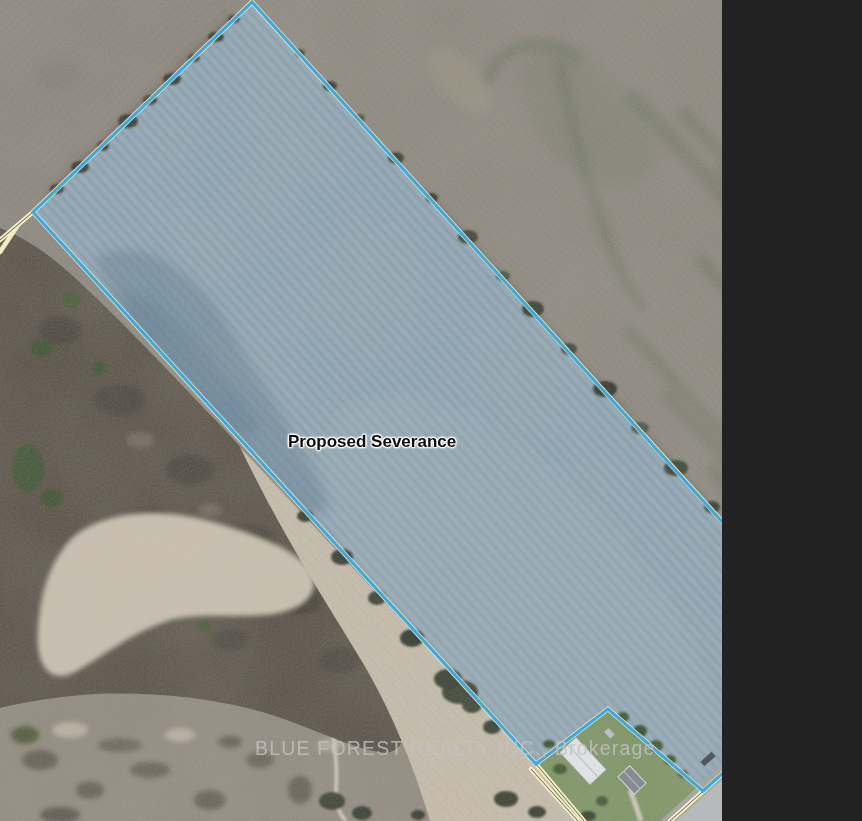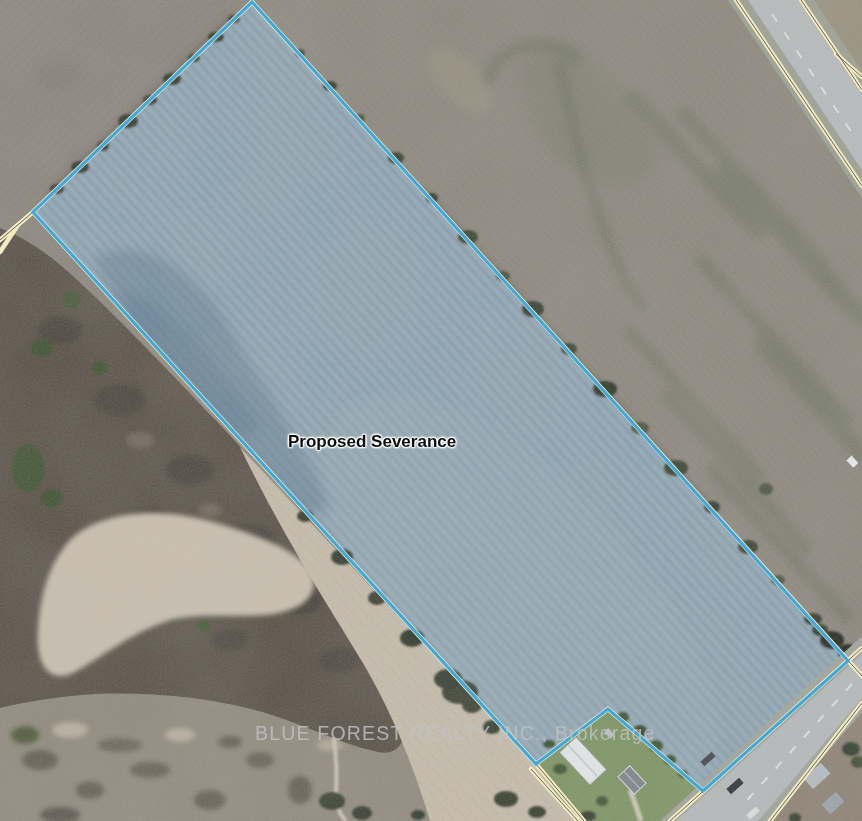--- a/index.html
+++ b/index.html
@@ -6,35 +6,35 @@
     --parcel-outline:#3fa8dd;
     --property-line:#f2ebc3;
     --property-line-core:#3a3a30;
     --parcel-fill:#8da4b3;
     --label-text:#0d0d0d;
     --label-halo:#ffffff;
     --watermark-text:#c2c2c2;
   }
   html,body{margin:0;padding:0;background:#222;}
   .stage{
-    position:relative;width:862px;height:821px;overflow:hidden;
+    position:relative;width:722px;height:821px;overflow:hidden;
     font-family:"Liberation Sans",sans-serif;
   }
   .stage svg{position:absolute;left:0;top:0;display:block;}
   .sev-label{
     position:absolute;left:288px;top:432px;
     font:700 17px/1.15 "Liberation Sans",sans-serif;
     color:var(--label-text);
     text-shadow:0 0 2px var(--label-halo),0 0 2px var(--label-halo),
                 1px 1px 2px var(--label-halo),-1px -1px 2px var(--label-halo),
                 1px -1px 2px var(--label-halo),-1px 1px 2px var(--label-halo);
     white-space:nowrap;
   }
   .watermark{
-    position:absolute;left:255px;top:722px;
+    position:absolute;left:255px;top:737px;
     font:400 19.5px/1.2 "Liberation Sans",sans-serif;
     letter-spacing:1.2px;
     color:var(--watermark-text);
     opacity:.82;
     white-space:nowrap;
     text-align:right;
   }
 </style>
 </head>
 <body>

